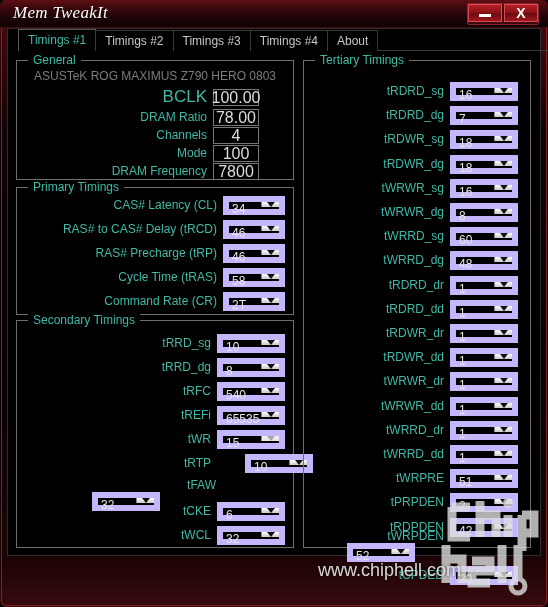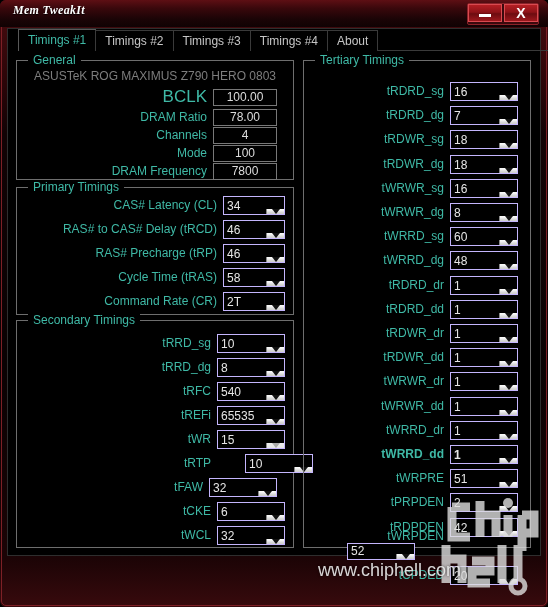--- a/index.html
+++ b/index.html
@@ -31,21 +31,21 @@
   
   .titlebar{
     position:absolute;left:0;top:0;width:548px;height:27px;
     background:linear-gradient(180deg,#5e0f14 0%,#3a080c 30%,#1b0406 70%,#100203 100%);
     border-top-left-radius:6px;border-top-right-radius:6px;
     box-sizing:border-box;
   }
   .title-text{
     position:absolute;left:13px;top:3px;
     font-family:"Liberation Serif", serif;
-    font-style:italic;font-weight:bold;font-size:12px;
+    font-style:italic;font-weight:normal;font-size:17px;
     color:#ffffff;
     letter-spacing:0.3px;
     text-shadow:0 1px 1px #000;
   }
   .wbtns{position:absolute;right:9px;top:3px;height:20px;display:flex;gap:2px;
     border:1px solid #8a2229;border-radius:2px;background:#3a0a0d;padding:0;}
   .wbtn{
     width:34px;height:18px;margin:0;
     background:linear-gradient(180deg,#b41f24 0%,#8e1318 45%,#6d0c10 55%,#9d181d 100%);
     border:1px solid #d94a50;
@@ -115,36 +115,36 @@
     color:#3fb9a6;font-size:12px;
     text-align:right;
     white-space:nowrap;
     padding-right:6px;
     line-height:14px;
   }
   .rlabel.big{font-size:17px;line-height:18px;}
 
   
   .rofield{
-    width:64px;height:17px;
+    width:46px;height:17px;
     background:#000;
     border:1px solid #787878;
     box-sizing:border-box;
-    color:#dcdcdc;font-size:12px;
+    color:#dcdcdc;font-size:16px;
     display:flex;align-items:center;justify-content:center;
     line-height:15px;
   }
 
   
   .combo{
     width:68px;height:19px;
     background:#000;
-    border:1px solid #c4b5fd;
-    box-sizing:border-box;
-    display:flex;align-items:flex-end;
+    border:6px solid #c4b5fd;
+    box-sizing:border-box;
+    display:flex;align-items:flex-start;
     position:relative;
     cursor:pointer;
   }
   .combo .cval{
     flex:1;color:#e6e6e6;font-size:12px;
     padding-left:3px;
     display:flex;align-items:center;
     line-height:15px;
     overflow:hidden;white-space:nowrap;
   }
@@ -367,21 +367,21 @@
         </div>
         <div class="row" style="left: 8px; top: 133px; gap: 28px;">
           <div class="rlabel" style="width: 186px;">tRTP</div>
           <div class="combo">
             <div class="cval">10</div>
             <div class="carrow">
               <i></i>
             </div>
           </div>
         </div>
-        <div class="row" style="left: 0; top: 157px;">
+        <div class="row" style="left: 13px; top: 157px; flex-direction: column;">
           <div class="rlabel" style="width: 186px;">tFAW</div>
           <div class="combo">
             <div class="cval">32</div>
             <div class="carrow">
               <i></i>
             </div>
           </div>
         </div>
         <div class="row" style="left: 8px; top: 181px;">
           <div class="rlabel" style="width: 186px;">tCKE</div>
@@ -535,21 +535,21 @@
         </div>
         <div class="row" style="left: 8px; top: 360px;">
           <div class="rlabel" style="width: 132px;">tWRRD_dr</div>
           <div class="combo">
             <div class="cval">1</div>
             <div class="carrow">
               <i></i>
             </div>
           </div>
         </div>
-        <div class="row" style="left: 8px; top: 384px; font-weight: bold;">
+        <div class="row" style="left: 8px; top: 384px;">
           <div class="rlabel" style="width: 132px;">tWRRD_dd</div>
           <div class="combo">
             <div class="cval">1</div>
             <div class="carrow">
               <i></i>
             </div>
           </div>
         </div>
         <div class="row" style="left: 8px; top: 408px;">
           <div class="rlabel" style="width: 132px;">tWRPRE</div>

